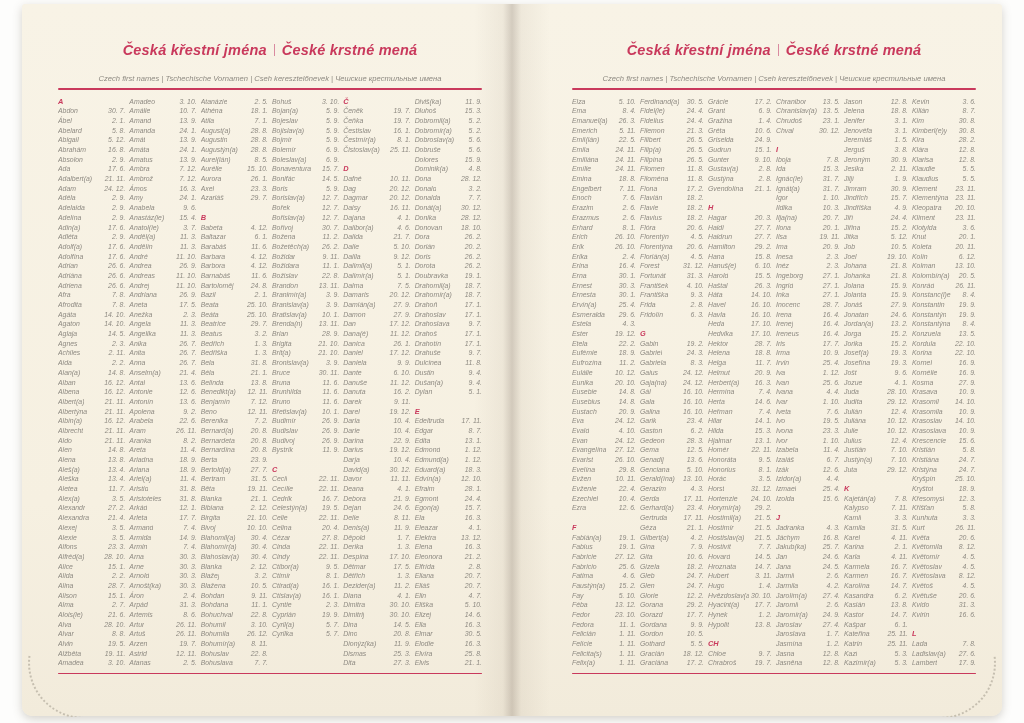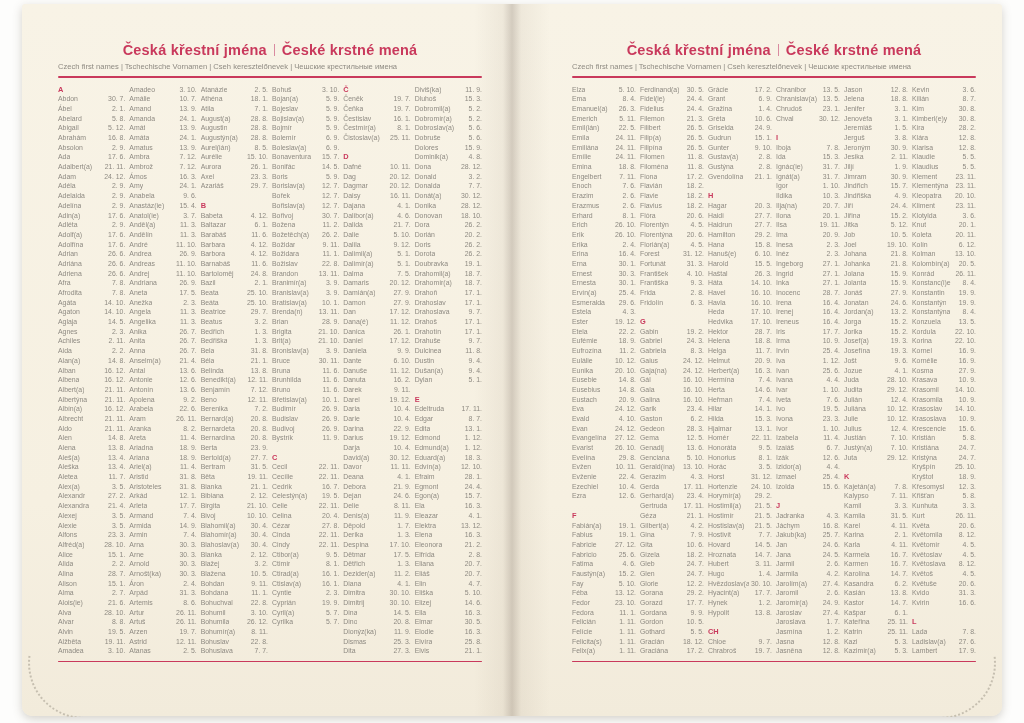--- a/index.html
+++ b/index.html
@@ -1,31 +1,31 @@
 <!DOCTYPE html>
 <html><head>
 <meta charset="utf-8">
 <style>
   html,body{margin:0;padding:0;width:1024px;height:723px;overflow:hidden;background:#fdfdfc;
     font-family:"Liberation Sans",sans-serif;}
   .scene{position:relative;width:1024px;height:723px;}
   .book{position:absolute;left:22px;top:4px;width:980px;height:712px;background:#f7f1e3;
-    border-radius:4px 4px 10px 10px;box-shadow:0 3px 10px rgba(90,80,60,.25);display:flex;}
+    border-radius:4px 4px 10px 10px;box-shadow:0 3px 10px rgba(90,80,60,.25);display:flex;font-style:italic;}
   .page{position:relative;width:50%;height:100%;box-sizing:border-box;
     background:linear-gradient(180deg,#f8f3e6 0%,#f6f0e1 70%,#f2ebdb 100%);}
   .page.left{border-radius:4px 0 0 10px;padding:38px 30px 0 36px;}
   .page.right{border-radius:0 4px 10px 0;padding:38px 26px 0 60px;}
   .gutter{position:absolute;left:50%;top:0;transform:translateX(-50%);width:76px;height:100%;
     pointer-events:none;z-index:5;
     background:linear-gradient(90deg,rgba(110,90,70,0) 0%,rgba(110,90,70,.07) 38%,rgba(80,62,50,.22) 50%,rgba(110,90,70,.07) 62%,rgba(110,90,70,0) 100%);}
   .ptitle{text-align:center;color:#c9395c;font-weight:bold;font-size:14.5px;letter-spacing:.2px;
     white-space:nowrap;}
   .ptitle .bar{display:inline-block;width:1px;height:12px;background:#d98aa0;margin:0 7px;
     vertical-align:-1px;}
-  .psub{color:#8e8a82;font-size:7.6px;margin-top:4px;white-space:nowrap;}
+  .psub{text-align:center;color:#8e8a82;font-size:7.6px;margin-top:16px;white-space:nowrap;}
   .rule{height:1.6px;background:#c9395c;margin-top:5px;border-radius:1px;}
   .rule.bottom{margin-top:4px;}
   .cols{display:flex;gap:4px;margin-top:7px;height:572px;}
   .col{flex:1 1 0;min-width:0;}
   .row{height:9.7px;display:flex;justify-content:space-between;align-items:center;
     color:#8e8a82;font-size:6.9px;line-height:9.7px;}
   .row .n{white-space:nowrap;overflow:hidden;}
   .row .d{white-space:nowrap;margin-left:2px;}
   .row.hdr{color:#c9395c;font-weight:bold;font-size:7.4px;}
   .corner{position:absolute;width:62px;height:62px;overflow:hidden;z-index:6;pointer-events:none;}

